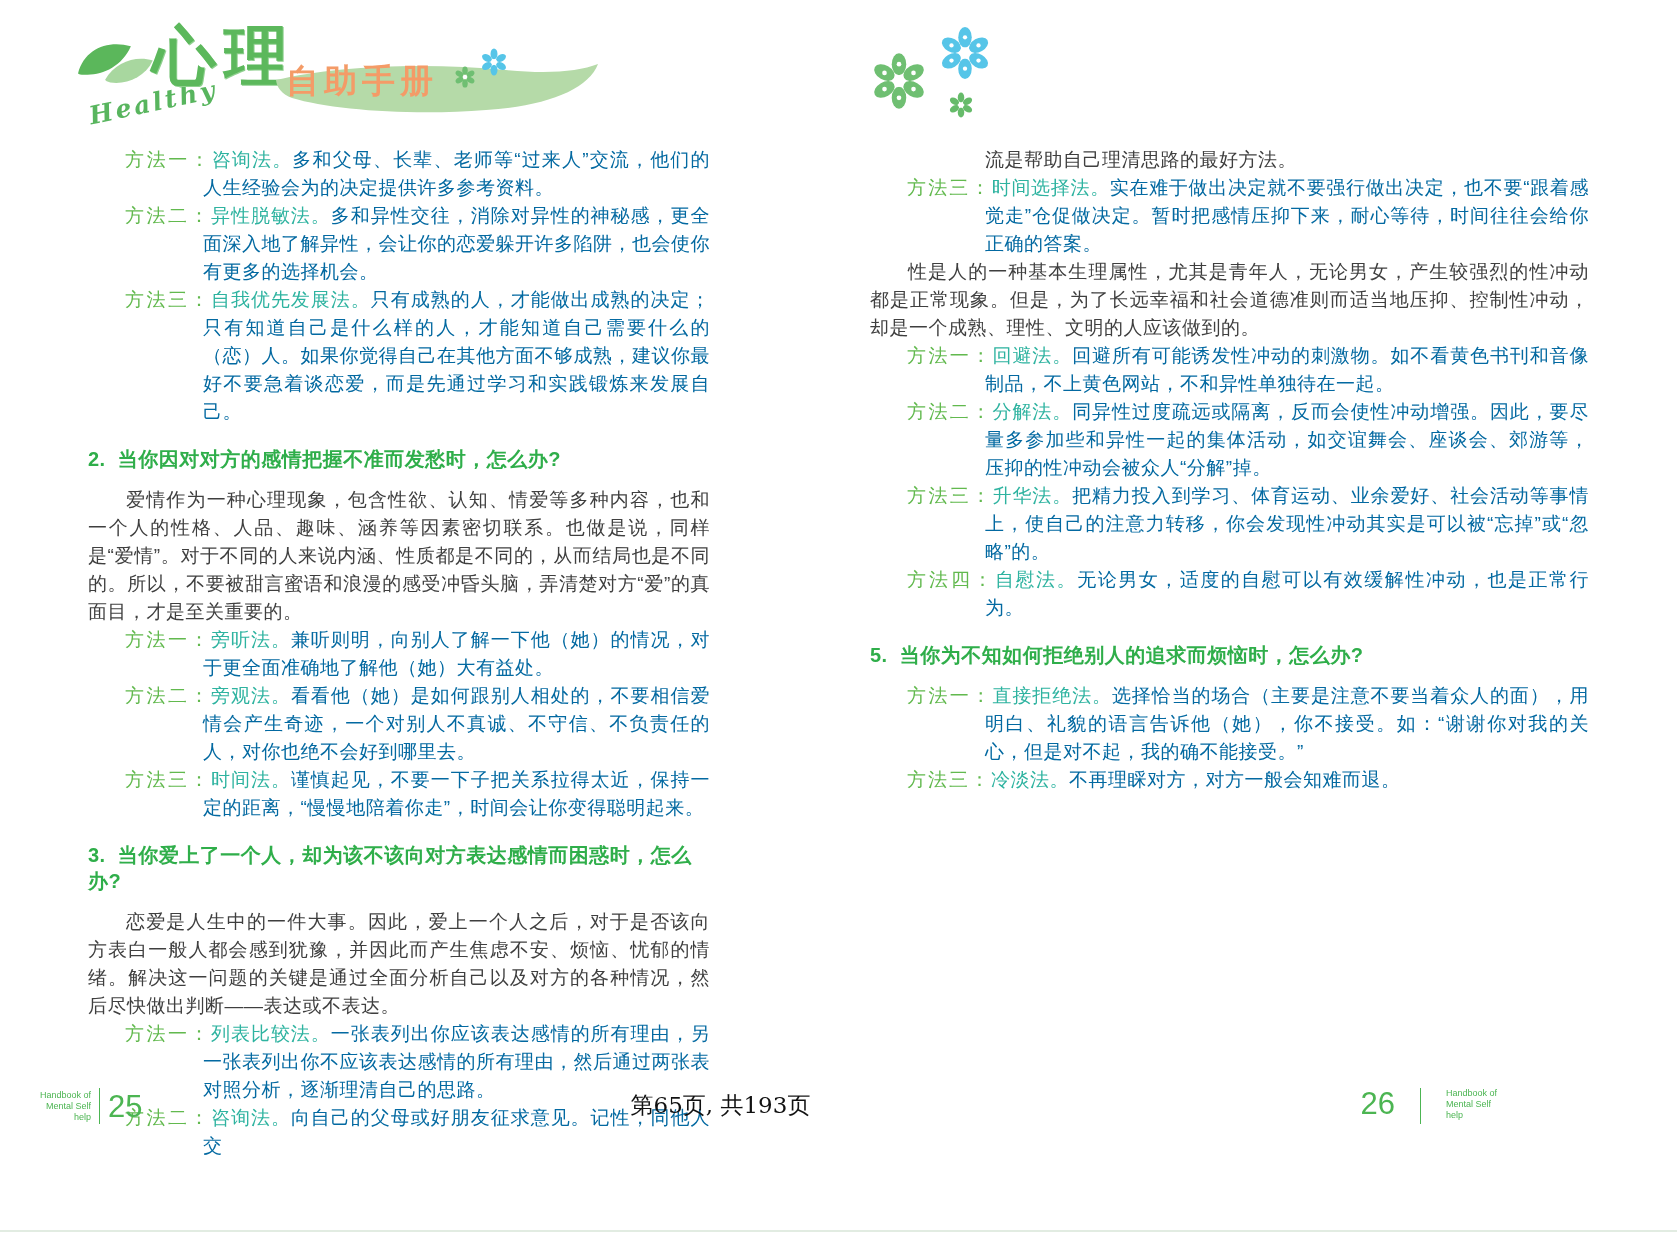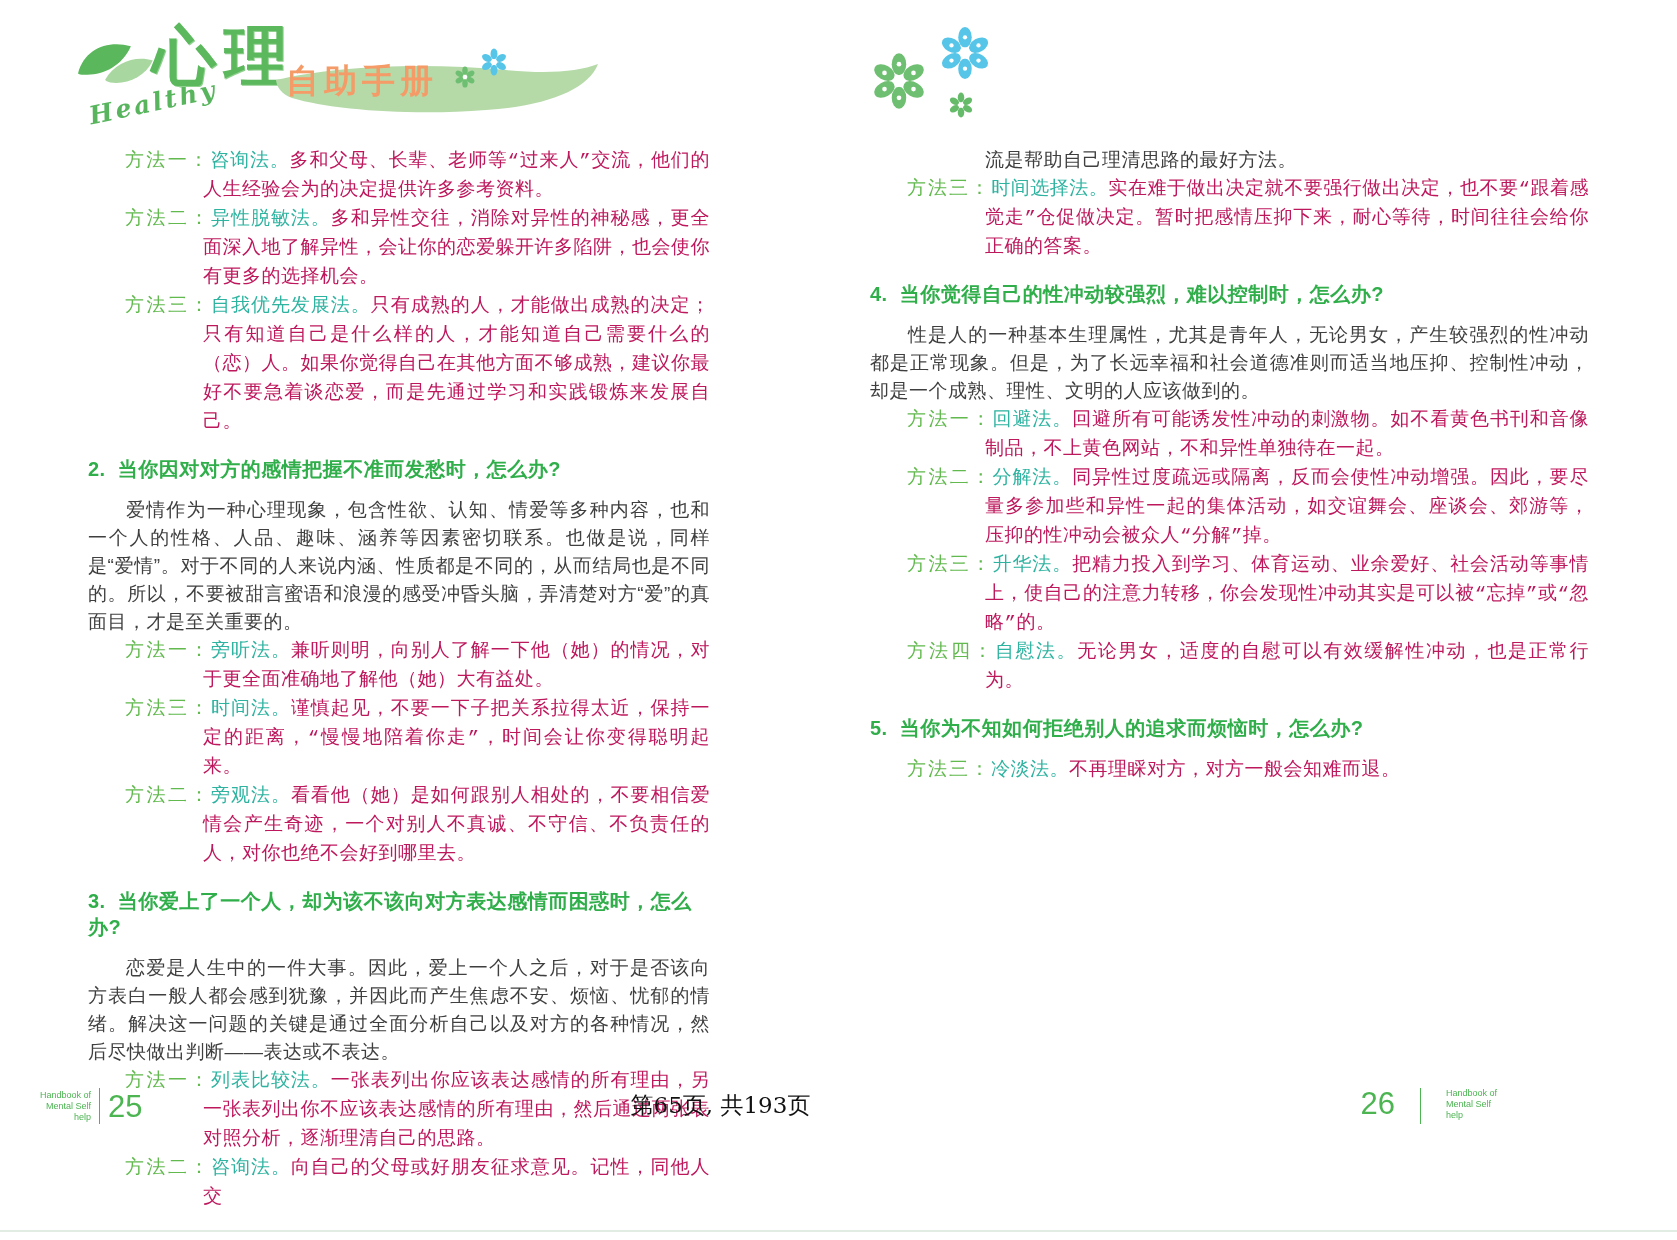--- a/index.html
+++ b/index.html
@@ -44,21 +44,21 @@
   .blk.heading{
     color:#2fae4a;font-weight:bold;font-size:20px;line-height:26px;
     margin:20px 0 14px 0;text-align:left;letter-spacing:0.5px;
   }
   .h-num{margin-right:12px;}
   .blk.para{text-indent:2em;}
   .blk.method{margin-left:37px;padding-left:78px;text-indent:-78px;}
   .blk.cont{margin-left:115px;}
   .m-label{color:#62b94e;letter-spacing:2px;}
   .m-name{color:#2eb3a0;}
-  .m-text{color:#be185d;font-family:Liberation Mono, monospace;}
+  .m-text{color:#0369a1;}
 
   
   .footer{position:absolute;top:1086px;left:0;width:1547px;height:50px;}
   .footer-left{position:absolute;left:40px;top:2px;display:flex;align-items:center;gap:8px;}
   .footer-right{position:absolute;right:50px;top:2px;display:flex;align-items:flex-start;gap:25px;}
   .brand-mini{color:#4cb552;font-size:9px;line-height:11px;}
   .brand-mini.align-r{text-align:right;}
   .brand-mini.align-l{text-align:left;}
   .vline{width:1px;height:36px;background:#4cb552;}
   .pg-num{color:#4cb552;font-size:31px;font-weight:normal;line-height:1;}
@@ -108,22 +108,22 @@
         <circle cx="50" cy="50" r="10" fill="#ffffff"></circle>
       </svg>
     </div>
     <div class="content">
         <div class="blk method"><span class="m-label">方法一：</span><span class="m-name">咨询法。</span><span class="m-text">多和父母、长辈、老师等“过来人”交流，他们的人生经验会为的决定提供许多参考资料。</span></div>
         <div class="blk method"><span class="m-label">方法二：</span><span class="m-name">异性脱敏法。</span><span class="m-text">多和异性交往，消除对异性的神秘感，更全面深入地了解异性，会让你的恋爱躲开许多陷阱，也会使你有更多的选择机会。</span></div>
         <div class="blk method"><span class="m-label">方法三：</span><span class="m-name">自我优先发展法。</span><span class="m-text">只有成熟的人，才能做出成熟的决定；只有知道自己是什么样的人，才能知道自己需要什么的（恋）人。如果你觉得自己在其他方面不够成熟，建议你最好不要急着谈恋爱，而是先通过学习和实践锻炼来发展自己。</span></div>
         <div class="blk heading"><span class="h-num">2.</span><span class="h-text">当你因对对方的感情把握不准而发愁时，怎么办?</span></div>
         <div class="blk para">爱情作为一种心理现象，包含性欲、认知、情爱等多种内容，也和一个人的性格、人品、趣味、涵养等因素密切联系。也做是说，同样是“爱情”。对于不同的人来说内涵、性质都是不同的，从而结局也是不同的。所以，不要被甜言蜜语和浪漫的感受冲昏头脑，弄清楚对方“爱”的真面目，才是至关重要的。</div>
         <div class="blk method"><span class="m-label">方法一：</span><span class="m-name">旁听法。</span><span class="m-text">兼听则明，向别人了解一下他（她）的情况，对于更全面准确地了解他（她）大有益处。</span></div>
+        <div class="blk method"><span class="m-label">方法二：</span><span class="m-name">旁观法。</span><span class="m-text">看看他（她）是如何跟别人相处的，不要相信爱情会产生奇迹，一个对别人不真诚、不守信、不负责任的人，对你也绝不会好到哪里去。</span></div>
         <div class="blk method"><span class="m-label">方法三：</span><span class="m-name">时间法。</span><span class="m-text">谨慎起见，不要一下子把关系拉得太近，保持一定的距离，“慢慢地陪着你走”，时间会让你变得聪明起来。</span></div>
-        <div class="blk method"><span class="m-label">方法二：</span><span class="m-name">旁观法。</span><span class="m-text">看看他（她）是如何跟别人相处的，不要相信爱情会产生奇迹，一个对别人不真诚、不守信、不负责任的人，对你也绝不会好到哪里去。</span></div>
         <div class="blk heading"><span class="h-num">3.</span><span class="h-text">当你爱上了一个人，却为该不该向对方表达感情而困惑时，怎么办?</span></div>
         <div class="blk para">恋爱是人生中的一件大事。因此，爱上一个人之后，对于是否该向方表白一般人都会感到犹豫，并因此而产生焦虑不安、烦恼、忧郁的情绪。解决这一问题的关键是通过全面分析自己以及对方的各种情况，然后尽快做出判断——表达或不表达。</div>
         <div class="blk method"><span class="m-label">方法一：</span><span class="m-name">列表比较法。</span><span class="m-text">一张表列出你应该表达感情的所有理由，另一张表列出你不应该表达感情的所有理由，然后通过两张表对照分析，逐渐理清自己的思路。</span></div>
         <div class="blk method"><span class="m-label">方法二：</span><span class="m-name">咨询法。</span><span class="m-text">向自己的父母或好朋友征求意见。记性，同他人交</span></div>
       </div>
   </div>
 
   <div class="page page-right">
     <div class="deco-area">
       <svg class="deco-flower-green" width="58" height="58" viewBox="0 0 100 100" style="color:#6fbf72">
@@ -168,27 +168,27 @@
           <ellipse cx="50" cy="21" rx="12.5" ry="19" transform="rotate(180 50 50)"></ellipse>
           <ellipse cx="50" cy="21" rx="12.5" ry="19" transform="rotate(240 50 50)"></ellipse>
           <ellipse cx="50" cy="21" rx="12.5" ry="19" transform="rotate(300 50 50)"></ellipse>
         </g>
         <circle cx="50" cy="50" r="10" fill="#ffffff"></circle>
       </svg>
     </div>
     <div class="content">
         <div class="blk cont">流是帮助自己理清思路的最好方法。</div>
         <div class="blk method"><span class="m-label">方法三：</span><span class="m-name">时间选择法。</span><span class="m-text">实在难于做出决定就不要强行做出决定，也不要“跟着感觉走”仓促做决定。暂时把感情压抑下来，耐心等待，时间往往会给你正确的答案。</span></div>
-        <div class="blk heading"><span class="h-num">4.</span><span class="h-text">当你觉得自己的性冲动较强烈，难以控制时，怎么办?</span></div>
         <div class="blk para">性是人的一种基本生理属性，尤其是青年人，无论男女，产生较强烈的性冲动都是正常现象。但是，为了长远幸福和社会道德准则而适当地压抑、控制性冲动，却是一个成熟、理性、文明的人应该做到的。</div>
         <div class="blk method"><span class="m-label">方法一：</span><span class="m-name">回避法。</span><span class="m-text">回避所有可能诱发性冲动的刺激物。如不看黄色书刊和音像制品，不上黄色网站，不和异性单独待在一起。</span></div>
         <div class="blk method"><span class="m-label">方法二：</span><span class="m-name">分解法。</span><span class="m-text">同异性过度疏远或隔离，反而会使性冲动增强。因此，要尽量多参加些和异性一起的集体活动，如交谊舞会、座谈会、郊游等，压抑的性冲动会被众人“分解”掉。</span></div>
         <div class="blk method"><span class="m-label">方法三：</span><span class="m-name">升华法。</span><span class="m-text">把精力投入到学习、体育运动、业余爱好、社会活动等事情上，使自己的注意力转移，你会发现性冲动其实是可以被“忘掉”或“忽略”的。</span></div>
         <div class="blk method"><span class="m-label">方法四：</span><span class="m-name">自慰法。</span><span class="m-text">无论男女，适度的自慰可以有效缓解性冲动，也是正常行为。</span></div>
         <div class="blk heading"><span class="h-num">5.</span><span class="h-text">当你为不知如何拒绝别人的追求而烦恼时，怎么办?</span></div>
+        <div class="blk method"><span class="m-label">方法一：</span><span class="m-name">直接拒绝法。</span><span class="m-text">选择恰当的场合（主要是注意不要当着众人的面），用明白、礼貌的语言告诉他（她），你不接受。如：“谢谢你对我的关心，但是对不起，我的确不能接受。”</span></div>
         <div class="blk method"><span class="m-label">方法三：</span><span class="m-name">冷淡法。</span><span class="m-text">不再理睬对方，对方一般会知难而退。</span></div>
       </div>
   </div>
 </div>
 
 <div class="footer">
   <div class="footer-left">
     <div class="brand-mini align-r">
       <div>Handbook of</div>
       <div>Mental Self</div>

